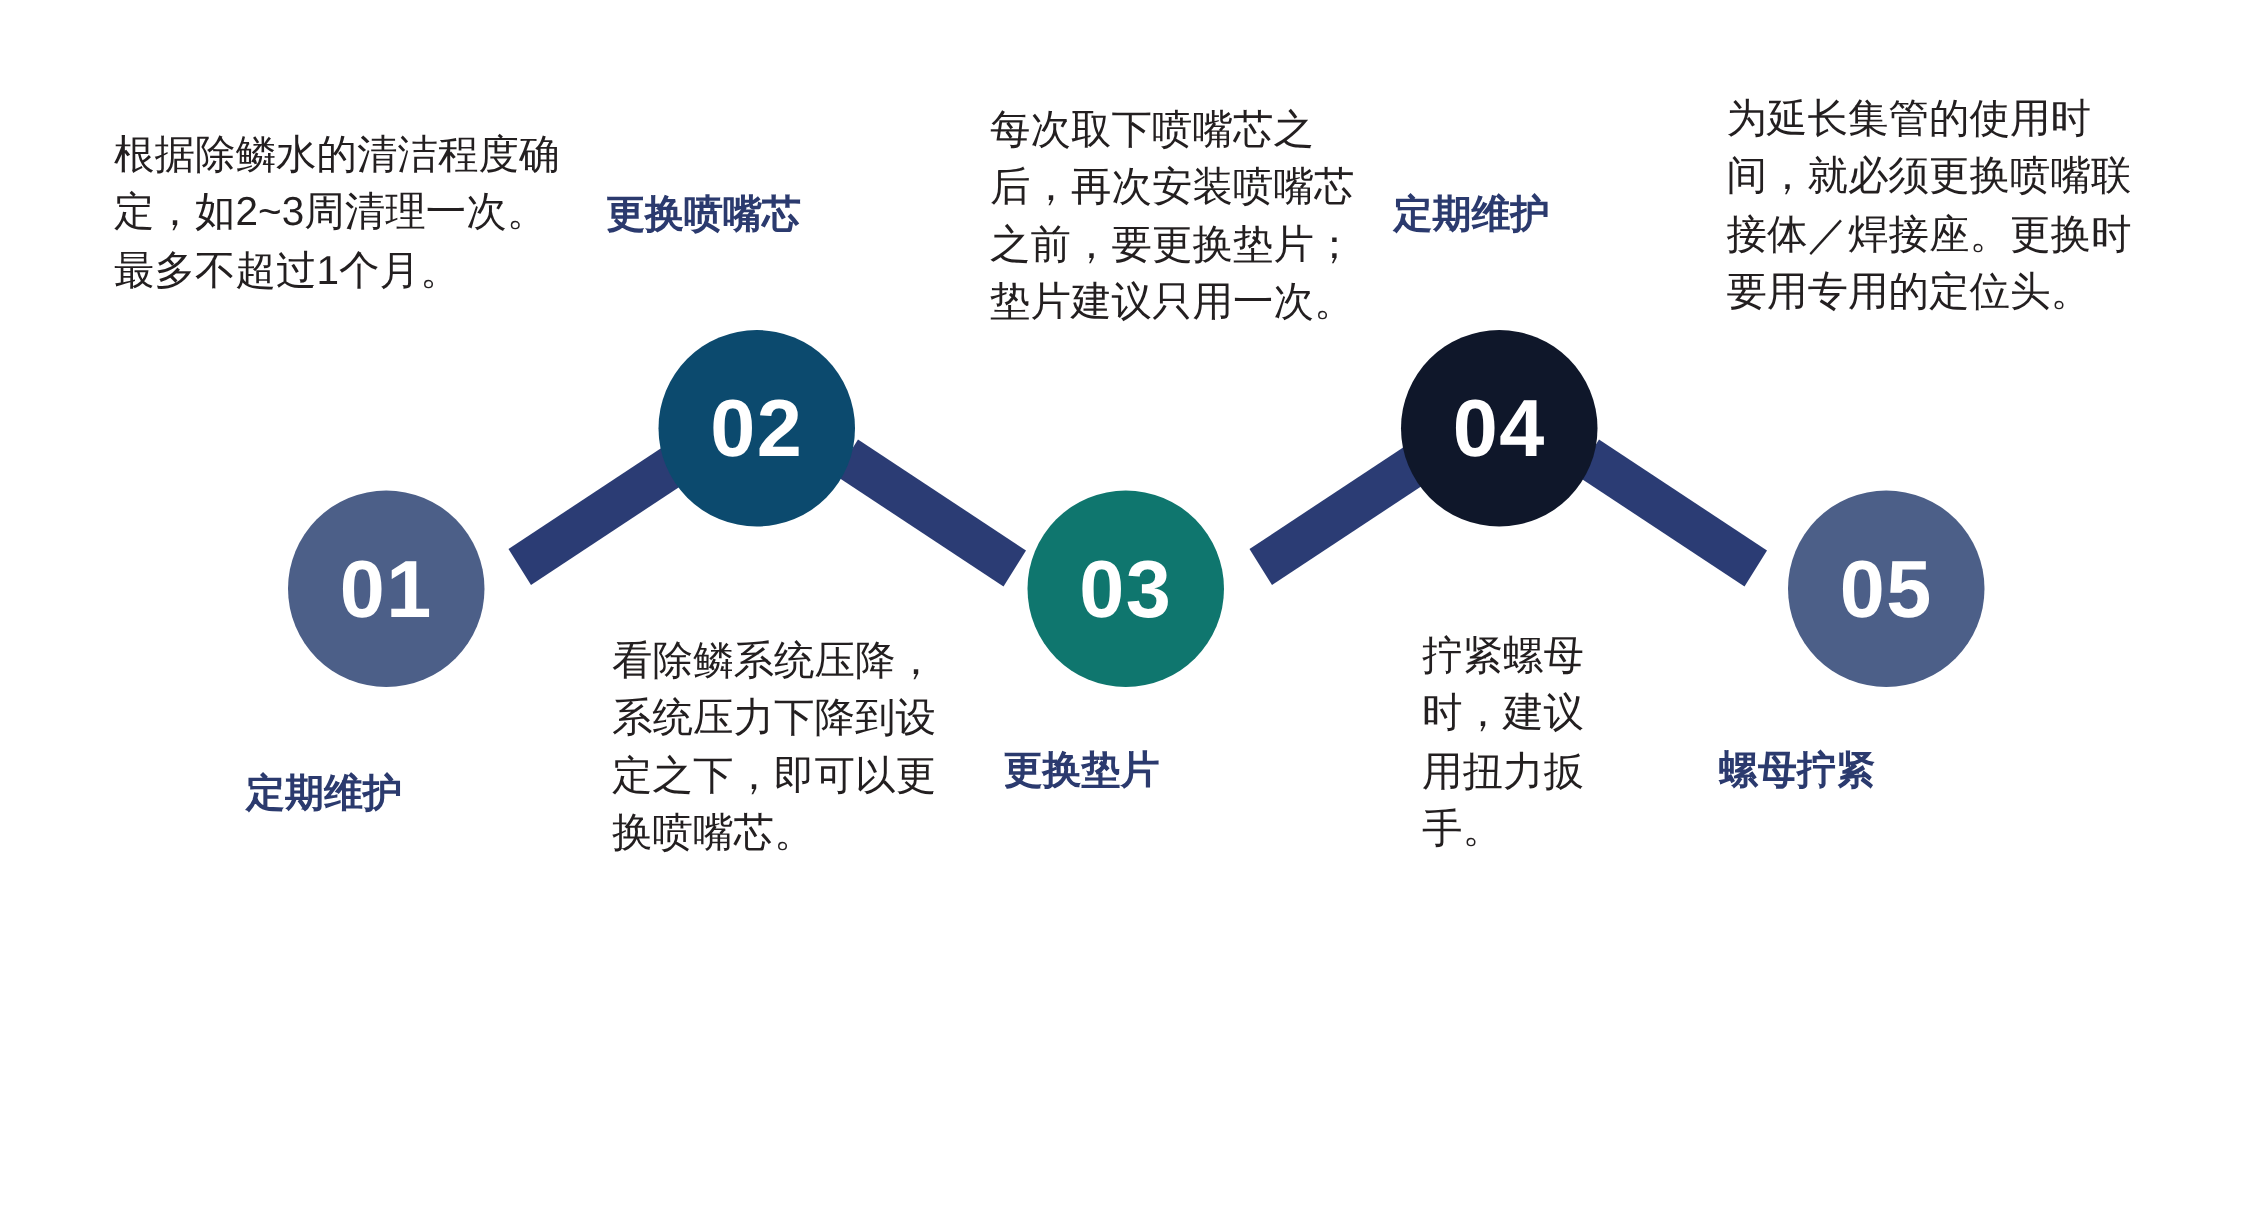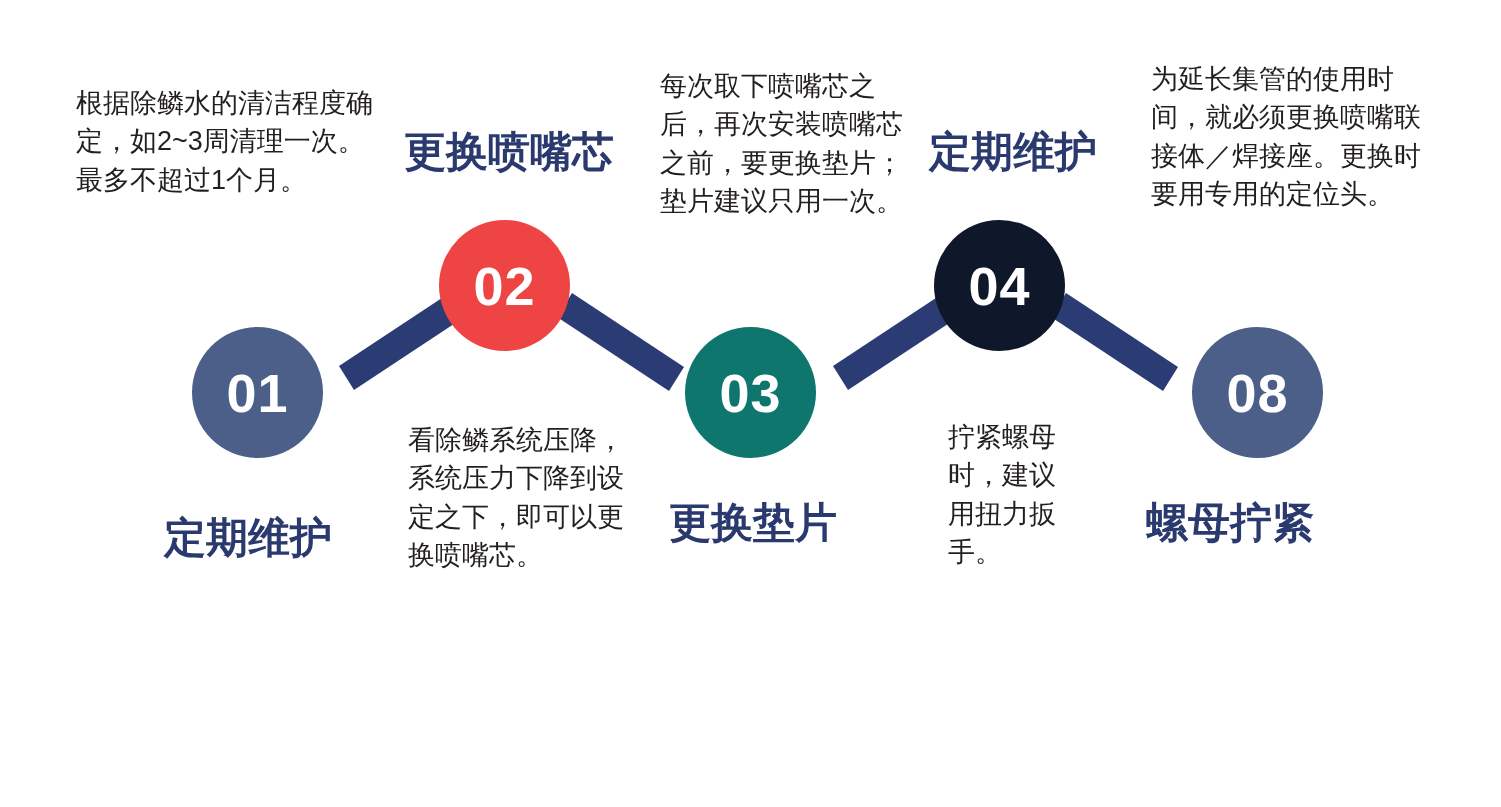--- a/index.html
+++ b/index.html
@@ -47,21 +47,21 @@
     letter-spacing: 1px;
     line-height: 1;
     font-family: "Liberation Sans", "DejaVu Sans", sans-serif;
   }
 
   
   .node-title {
     position: absolute;
     color: #2b3a6e;
     font-weight: bold;
-    font-size: 42px;
+    font-size: 26px;
     line-height: 1.15;
     white-space: nowrap;
     z-index: 3;
     font-family: "Liberation Sans", "DejaVu Sans", sans-serif;
   }
 
   
   .node-text {
     position: absolute;
     color: #231f20;
@@ -103,37 +103,37 @@
       <polygon points="1066,293 1178,367 1163,391 1051,317"></polygon>
     </g>
   </svg>
 
   <div class="node-circle" id="circle-1" style="background: rgb(76, 95, 136);">
     <span class="node-num" style="color: #ffffff;">01</span>
   </div>
   <div class="node-title" id="title-1" style="color: rgb(43, 58, 110);">定期维护</div>
   <div class="node-text" id="text-1" style="color: rgb(35, 31, 32); margin-top: 23px;">根据除鳞水的清洁程度确定，如2~3周清理一次。最多不超过1个月。</div>
 
-  <div class="node-circle" id="circle-2" style="background: #ef4444;">
+  <div class="node-circle" id="circle-2" style="background: #0c4a6e;">
     <span class="node-num" style="color: rgb(255, 255, 255);">02</span>
   </div>
   <div class="node-title" id="title-2" style="color: rgb(43, 58, 110);">更换喷嘴芯</div>
   <div class="node-text" id="text-2" style="color: rgb(35, 31, 32);">看除鳞系统压降，系统压力下降到设定之下，即可以更换喷嘴芯。</div>
 
   <div class="node-circle" id="circle-3" style="background: #0f766e;">
     <span class="node-num" style="color: rgb(255, 255, 255);">03</span>
   </div>
   <div class="node-title" id="title-3" style="color: rgb(43, 58, 110); text-align: center;">更换垫片</div>
   <div class="node-text" id="text-3" style="color: rgb(35, 31, 32);">每次取下喷嘴芯之后，再次安装喷嘴芯之前，要更换垫片；垫片建议只用一次。</div>
 
   <div class="node-circle" id="circle-4" style="background: #0f172a;">
     <span class="node-num" style="color: rgb(255, 255, 255);">04</span>
   </div>
   <div class="node-title" id="title-4" style="color: rgb(43, 58, 110);">定期维护</div>
   <div class="node-text" id="text-4" style="color: rgb(35, 31, 32);">拧紧螺母时，建议用扭力扳手。</div>
 
   <div class="node-circle" id="circle-5" style="background: rgb(76, 95, 136);">
-    <span class="node-num" style="color: rgb(255, 255, 255);">08</span>
+    <span class="node-num" style="color: rgb(255, 255, 255);">05</span>
   </div>
   <div class="node-title" id="title-5" style="color: rgb(43, 58, 110);">螺母拧紧</div>
   <div class="node-text" id="text-5" style="color: rgb(35, 31, 32);">为延长集管的使用时间，就必须更换喷嘴联接体／焊接座。更换时要用专用的定位头。</div>
 
 </div>
 
 </body></html>

